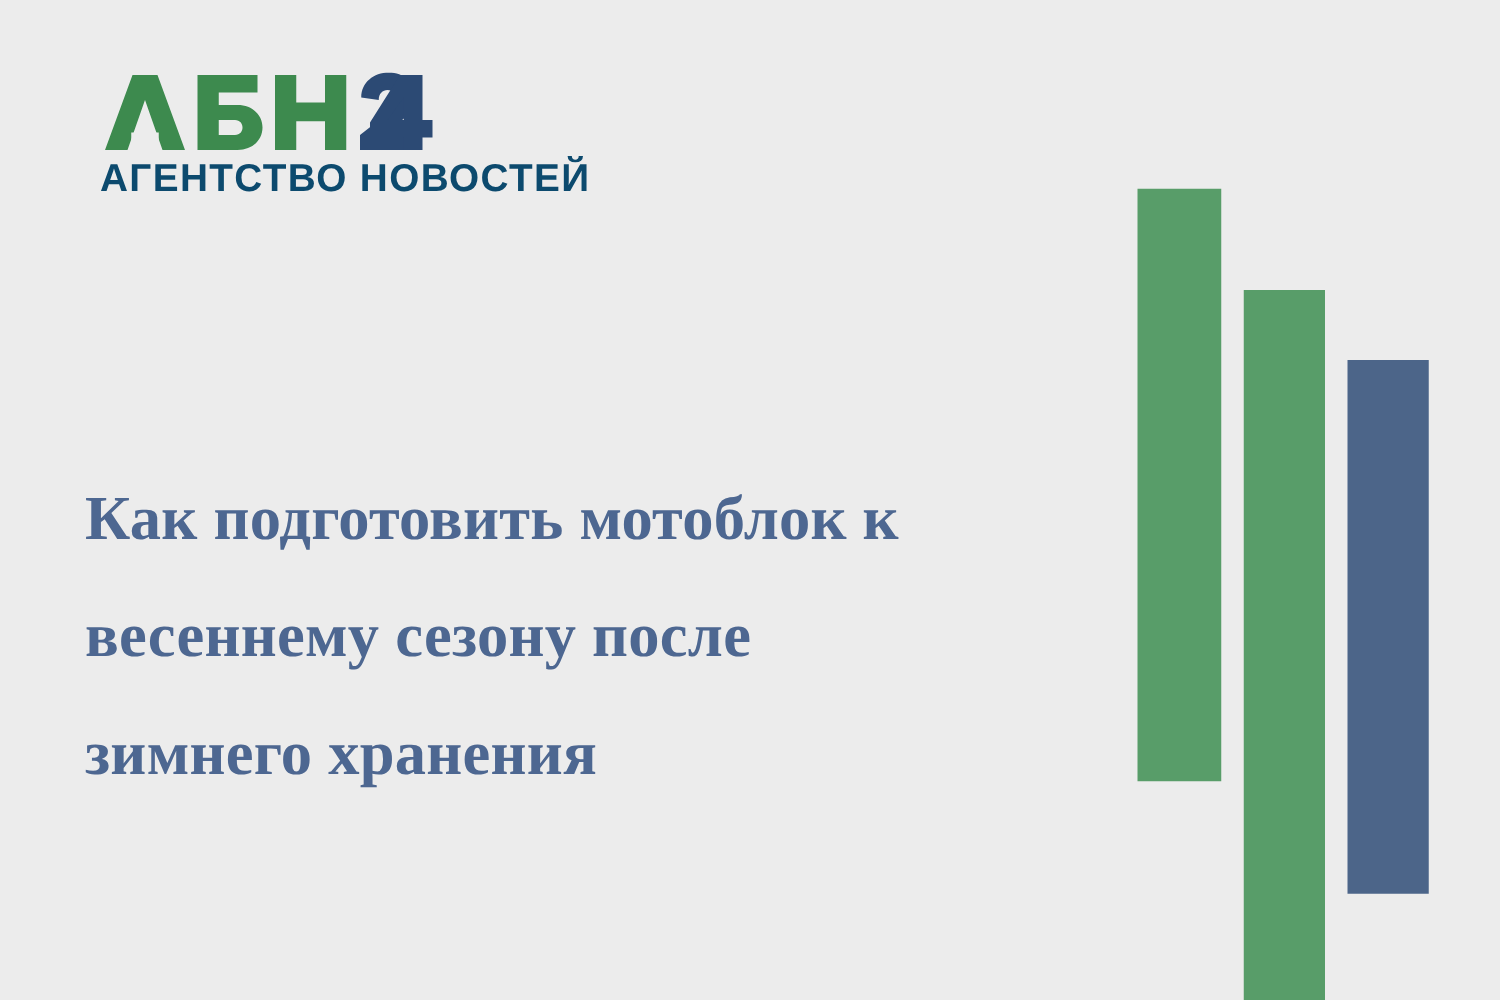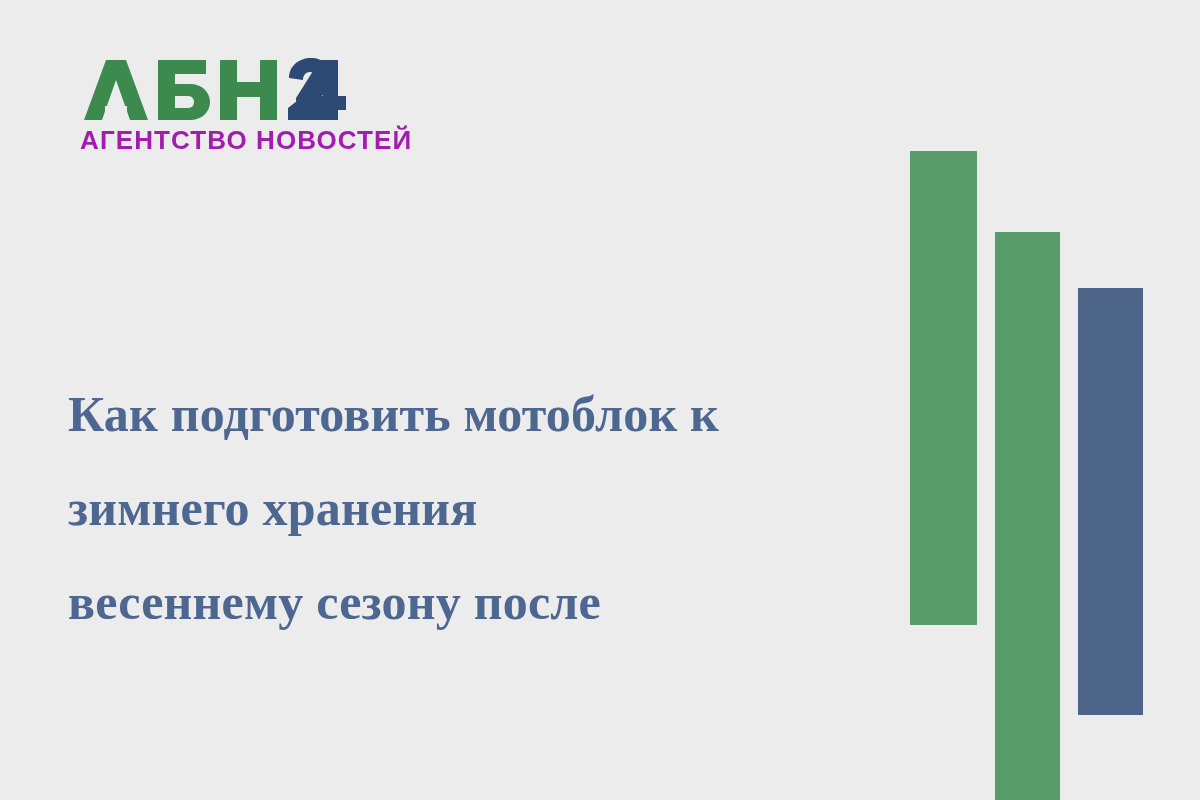--- a/index.html
+++ b/index.html
@@ -79,24 +79,24 @@
   #logo-wordmark svg {
     display: block;
     height: 62px;
     width: auto;
   }
 
   #logo-tagline {
     display: block;
     margin-top: 7px;
     font-family: "Liberation Sans", sans-serif;
-    font-size: 26px;
+    font-size: 31px;
     font-weight: 700;
     letter-spacing: 1.1px;
-    color: #a21caf;
+    color: #0c4a6e;
     white-space: nowrap;
     line-height: 1;
   }
 
   
   #headline {
     position: absolute;
     left: 68px;
     top: 346px;
     width: 800px;
@@ -148,17 +148,17 @@
         <path d="M290 2 L290 38 L298 38 L298 52 L290 52 L290 62 L275 62
                  L275 52 L248 52 L248 40 L272 2 Z
                  M275 20 L262 38 L275 38 Z" fill="#2c4a74" fill-rule="evenodd" transform="translate(-32,0)"></path>
       </svg>
     </span>
     <span id="logo-tagline">АГЕНТСТВО НОВОСТЕЙ</span>
   </div>
 
   <h1 id="headline">
     <span class="hl-line">Как подготовить мотоблок к</span>
+    <span class="hl-line">весеннему сезону после</span>
     <span class="hl-line">зимнего хранения</span>
-    <span class="hl-line">весеннему сезону после</span>
   </h1>
 
 </div>
 
 </body></html>

